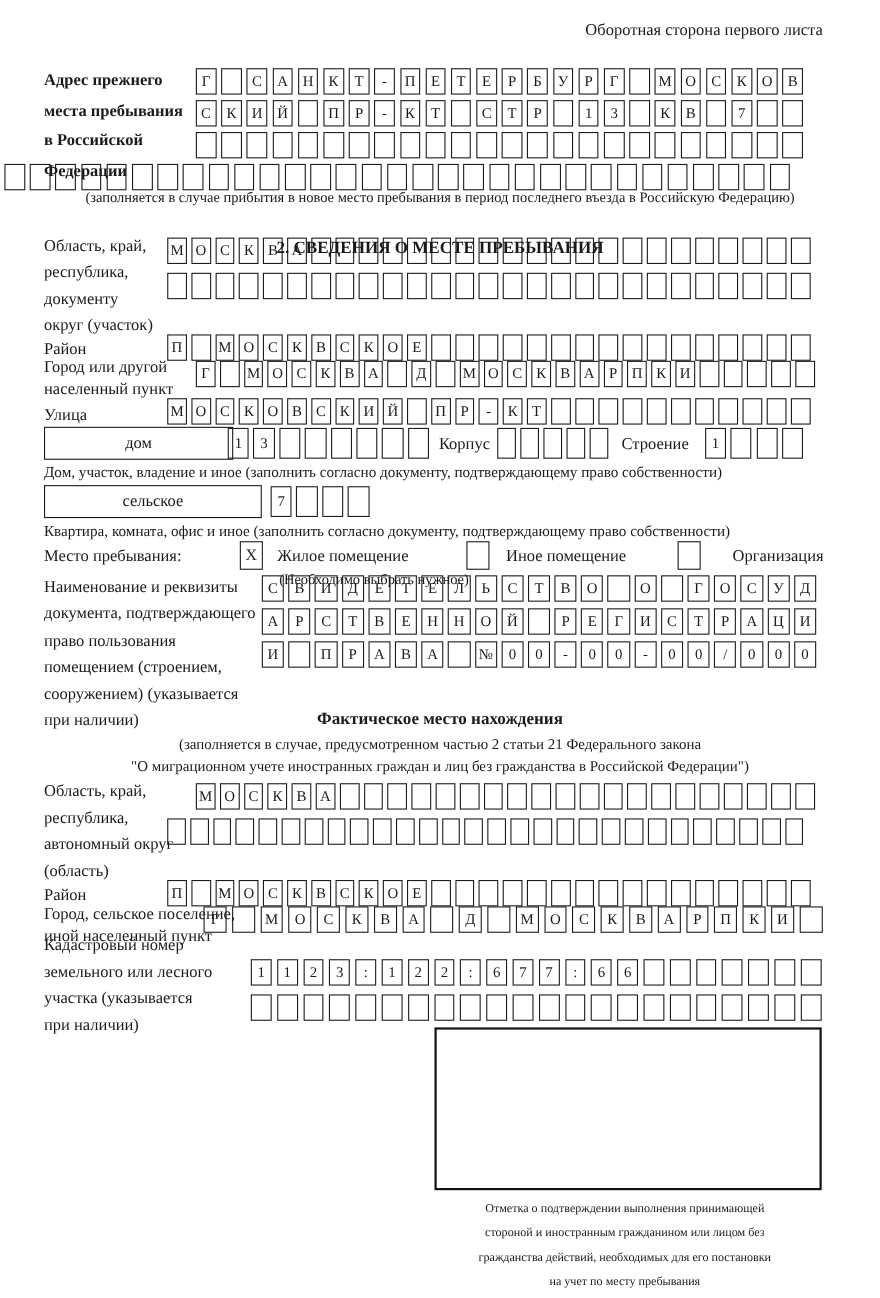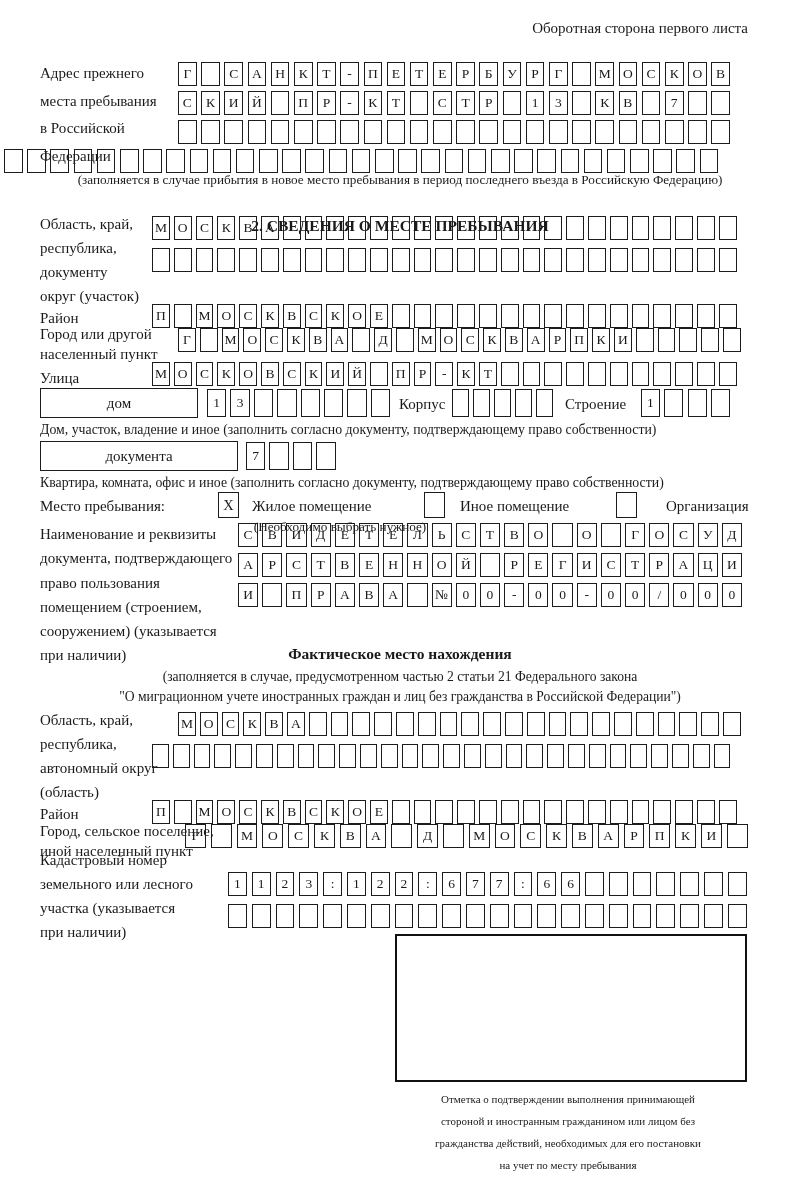--- a/index.html
+++ b/index.html
@@ -1,20 +1,20 @@
 <!DOCTYPE html>
 <html><head>
 <meta charset="utf-8">
 <style>
   html,body{margin:0;padding:0;background:#ffffff;}
   .page{position:relative;width:800px;height:1180px;background:#fff;overflow:hidden;
         font-family:"Liberation Serif","DejaVu Serif",serif;color:#1a1a1a;}
   .abs{position:absolute;}
   .lbl{font-size:15px;line-height:24px;white-space:nowrap;}
-  .lbl27 div{line-height:27.5px;}
+  .lbl27 div{line-height:27.5px;font-weight:bold;}
   .lbl24 div{line-height:24px;}
   .lbl20 div{line-height:19.5px;}
   .lbl245 div{line-height:24.3px;}
   .hdr{font-weight:bold;font-size:15.5px;text-align:center;white-space:nowrap;}
   .cap{font-size:13.2px;text-align:center;white-space:nowrap;}
   .capl{font-size:13.8px;white-space:nowrap;}
   .cells{display:flex;flex-wrap:nowrap;}
   .cell{flex:0 0 auto;box-sizing:border-box;border:1.6px solid #1c1c1c;height:24px;
         display:flex;align-items:center;justify-content:center;
         font-size:13.5px;font-family:"Liberation Serif",serif;}
@@ -315,21 +315,21 @@
       <span class="cell"></span>
       <span class="cell"></span>
       <span class="cell"></span>
       <span class="cell"></span>
       <span class="cell"></span>
       <span class="cell"></span>
       <span class="cell"></span>
       <span class="cell"></span>
     </div>
 
-  <div class="abs fieldbox" style="left:40px;top:388px;width:158px;">
+  <div class="abs fieldbox" style="left:40px;top:388px;width:172px;">
     <span>дом</span>
   </div>
   <div class="abs cells cbig" style="left:207px;top:389px;">
       <span class="cell">1</span>
       <span class="cell">3</span>
       <span class="cell"></span>
       <span class="cell"></span>
       <span class="cell"></span>
       <span class="cell"></span>
       <span class="cell"></span>
@@ -346,21 +346,21 @@
   <div class="abs lbl" style="left:565px;top:392px;">Строение</div>
   <div class="abs cells cstr" style="left:641px;top:389px;">
       <span class="cell">1</span>
       <span class="cell"></span>
       <span class="cell"></span>
       <span class="cell"></span>
     </div>
   <div class="abs capl" style="left:40px;top:422px;">Дом, участок, владение и иное (заполнить согласно документу, подтверждающему право собственности)</div>
 
   <div class="abs fieldbox" style="left:40px;top:441px;width:198px;">
-    <span>документа</span>
+    <span>сельское</span>
   </div>
   <div class="abs cells cbig" style="left:246px;top:442px;">
       <span class="cell">7</span>
       <span class="cell"></span>
       <span class="cell"></span>
       <span class="cell"></span>
     </div>
   <div class="abs capl" style="left:40px;top:475px;">Квартира, комната, офис и иное (заполнить согласно документу, подтверждающему право собственности)</div>
 
   <div class="abs lbl" style="left:40px;top:494px;">Место пребывания:</div>

